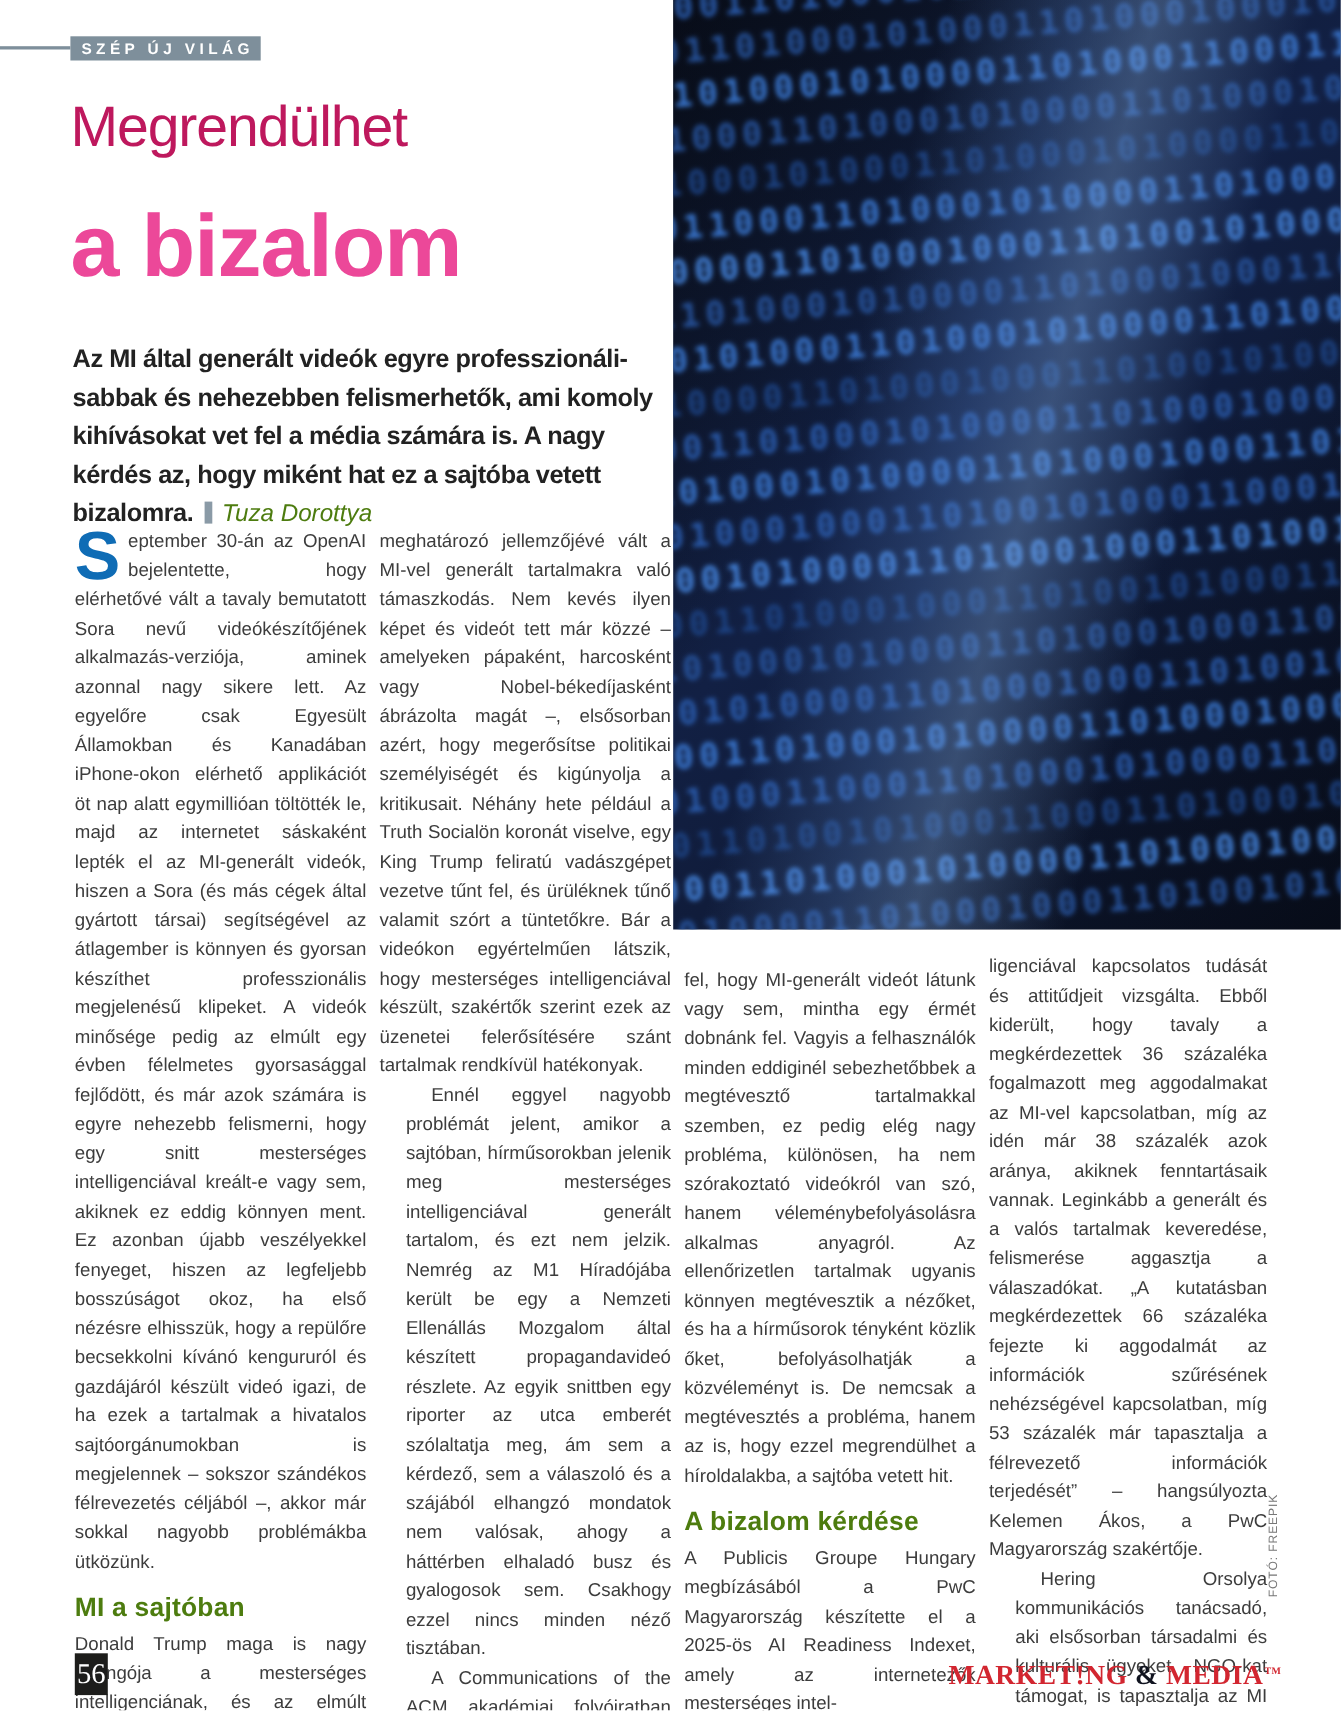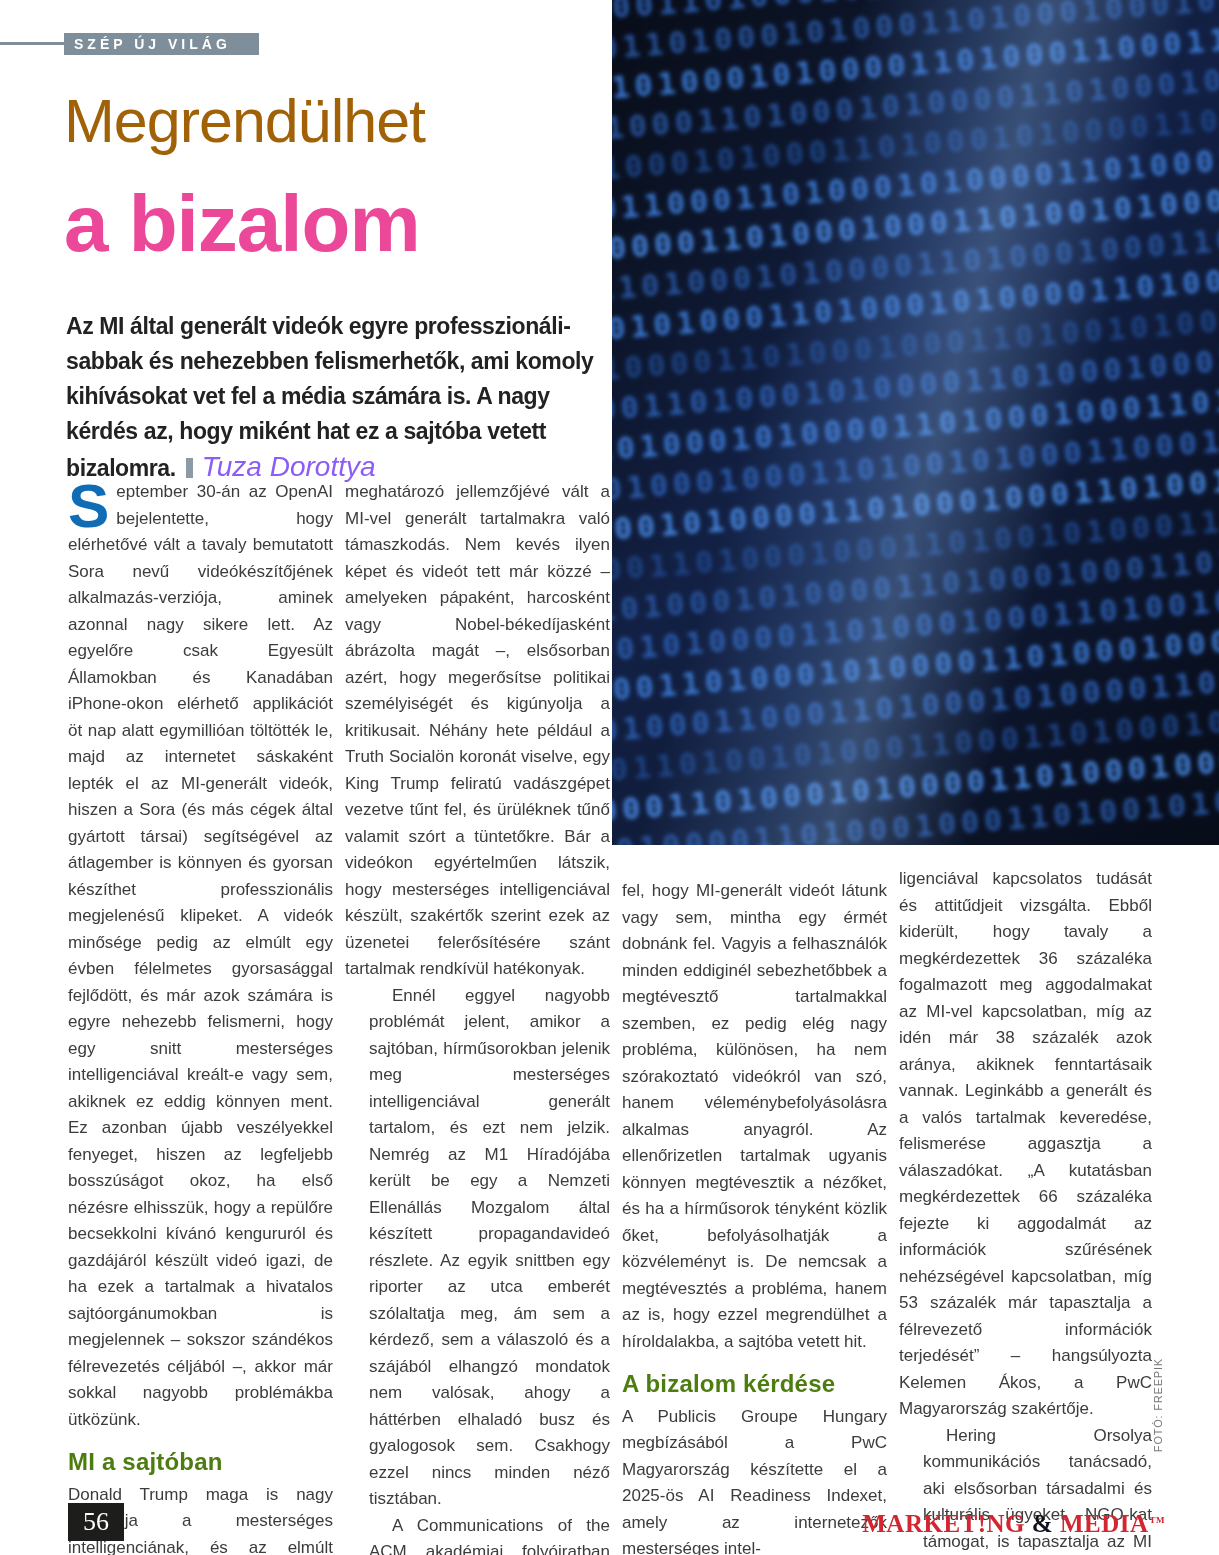--- a/index.html
+++ b/index.html
@@ -2,31 +2,31 @@
 <html lang="hu"><head>
 <meta charset="utf-8">
 <style>
   html,body{margin:0;padding:0;}
   body{background:#ffffff;font-family:"Liberation Sans",sans-serif;}
   #page{position:relative;width:1219px;height:1555px;background:#ffffff;overflow:hidden;}
 
   
   .tag-rule{position:absolute;left:0;top:42px;width:64px;height:3px;background:#7e8f9b;}
   .tag-box{position:absolute;left:64px;top:33px;background:#7e8f9b;color:#ffffff;
-           font-size:14px;font-weight:bold;letter-spacing:4px;padding:3px 28px 3px 10px;}
+           font-size:14px;font-weight:bold;letter-spacing:4px;padding:3px 6px 3px 10px;}
 
   
-  .title1{position:absolute;left:64px;top:86px;font-size:61px;font-weight:200;color:#a16207;letter-spacing:-1px;}
+  .title1{position:absolute;left:64px;top:86px;font-size:52px;font-weight:200;color:#be185d;letter-spacing:-1px;}
   .title2{position:absolute;left:64px;top:178px;font-size:80px;font-weight:bold;color:#ec4899;letter-spacing:-1px;}
 
   
   .lead{position:absolute;left:66px;top:309px;width:560px;font-size:23px;font-weight:bold;
         color:#222222;line-height:35px;letter-spacing:-0.4px;white-space:pre-line;}
   .author-bar{display:inline-block;width:7px;height:20px;background:#8a9aa6;margin:0 9px 0 10px;vertical-align:-2px;}
-  .author{font-style:italic;font-weight:normal;color:#8b5cf6;font-size:28px;letter-spacing:0;white-space:normal;}
+  .author{font-style:italic;font-weight:normal;color:#4d7c0f;font-size:22px;letter-spacing:0;white-space:normal;}
 
   
   .col{position:absolute;width:265px;top:479px;color:#3c3c3c;font-size:17px;line-height:26.5px;}
   #col1{left:68px;}
   #col2{left:345px;}
   #col3{left:622px;top:878px;}
   #col4{left:899px;top:866px;width:253px;}
   .col p{margin:0;text-align:justify;hyphens:auto;-webkit-hyphens:auto;}
   .col p.indent{text-indent:1.35em;margin-left:24px;}
   .dropcap{float:left;font-size:62px;line-height:48px;font-weight:bold;color:#0f6cb5;padding:3px 7px 0 0;}
@@ -45,21 +45,21 @@
   .photo::before{content:"";position:absolute;inset:0;
          background:linear-gradient(to bottom right,rgba(4,7,16,0.55),rgba(0,0,0,0) 38%,rgba(0,0,0,0) 62%,rgba(4,7,16,0.45));}
   .photo::after{content:"";position:absolute;inset:0;
          background:linear-gradient(105deg,rgba(0,0,0,0) 30%,rgba(110,160,235,0.22) 44%,rgba(150,195,250,0.30) 53%,rgba(0,0,0,0) 70%);}
 
   
   .credit{position:absolute;left:1152px;top:1358px;writing-mode:vertical-rl;transform:rotate(180deg);
           font-size:11px;color:#777777;letter-spacing:0.8px;}
 
   
-  .pagenum{position:absolute;left:68px;top:1503px;width:56px;height:38px;background:#1d1d1b;
+  .pagenum{position:absolute;left:68px;top:1503px;width:30px;height:38px;background:#1d1d1b;
            color:#ffffff;font-family:"Liberation Serif",serif;font-size:26px;
            display:flex;align-items:center;justify-content:center;}
   .brand{position:absolute;right:54px;top:1510px;font-family:"Liberation Serif",serif;
          font-weight:bold;font-size:25px;color:#d22630;letter-spacing:0.5px;white-space:nowrap;}
   .brand .amp{color:#10131f;}
   .brand .tm{font-size:9px;vertical-align:super;margin-left:1px;}
 </style>
 </head>
 <body>
 

